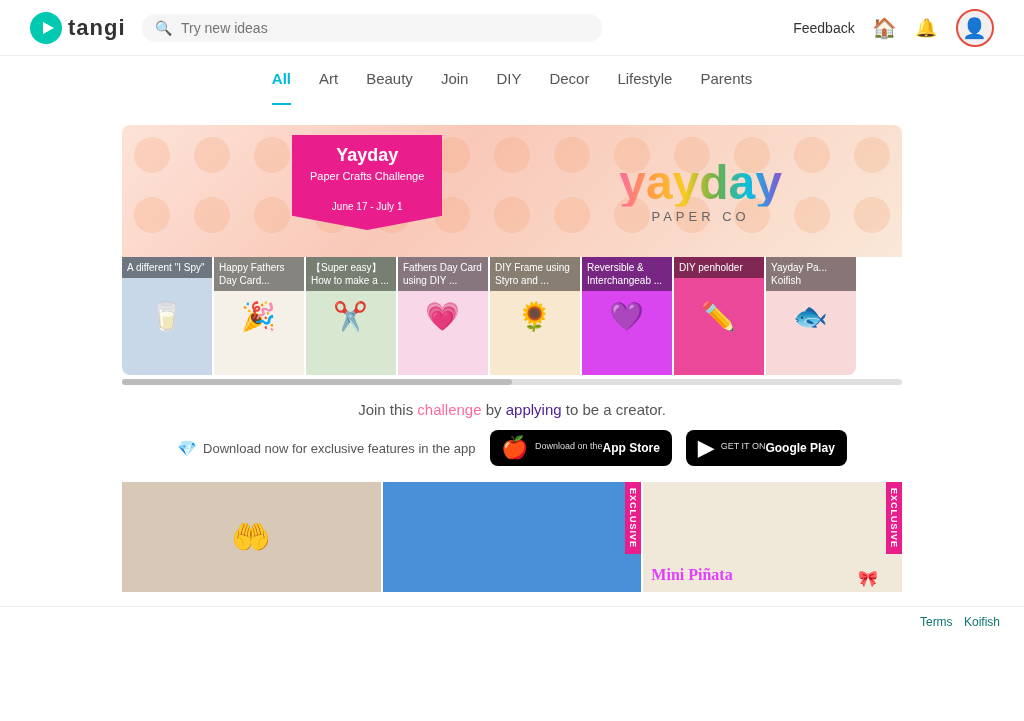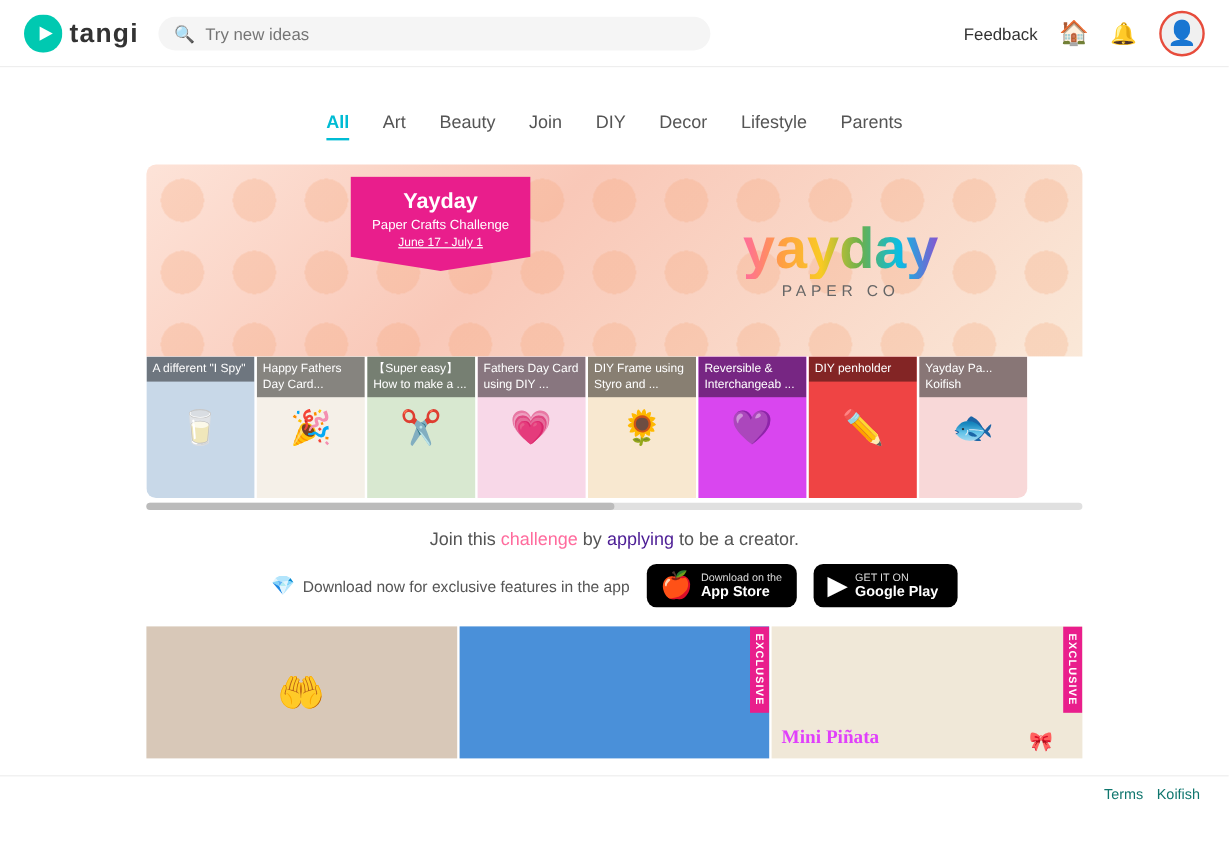--- a/index.html
+++ b/index.html
@@ -2,21 +2,21 @@
 <html><head>
   <meta charset="utf-8">
   <style>
     * { box-sizing: border-box; margin: 0; padding: 0; }
     body { font-family: Arial, sans-serif; background: #fff; color: #333; overflow-x: hidden; }
 
     
     .header {
       display: flex;
       align-items: center;
-      padding: 0 20px;
+      padding: 0 30px;
       height: 56px;
       border-bottom: 1px solid #eee;
       position: relative;
       z-index: 10;
       background: #fff;
     }
     .logo {
       display: flex;
       align-items: center;
       gap: 6px;
@@ -96,39 +96,38 @@
       display: flex;
       justify-content: center;
       gap: 28px;
       padding: 14px 0 10px;
       background: #fff;
     }
     .nav-item {
       font-size: 15px;
       color: #555;
       cursor: pointer;
-      padding-bottom: 4px;
+      padding-bottom: 16px;
       text-decoration: none;
-      margin-top: 24px;
     }
     .nav-item.active {
       color: #00bcd4;
       border-bottom: 2.5px solid #00bcd4;
       font-weight: 600;
     }
 
     
     .challenge-section {
       max-width: 780px;
       margin: 10px auto 0;
       position: relative;
     }
     .challenge-banner {
       width: 100%;
-      height: 160px;
+      height: 132px;
       background: linear-gradient(135deg, #fde3d8 0%, #f9c8b8 40%, #fae8d8 100%);
       border-radius: 8px 8px 0 0;
       position: relative;
       overflow: hidden;
       display: flex;
       align-items: center;
     }
     .challenge-banner-dots {
       position: absolute;
       inset: 0;
@@ -152,22 +151,21 @@
       font-weight: bold;
       line-height: 1.2;
     }
     .challenge-badge-sub {
       font-size: 11px;
       margin-top: 2px;
       line-height: 1.3;
     }
     .challenge-badge-date {
       font-size: 10px;
-      margin-top: 2px;
-      text-decoration: underline;
+      margin-top: 18px;
     }
     .yayday-logo-area {
       position: absolute;
       right: 120px;
       top: 50%;
       transform: translateY(-50%);
       text-align: center;
     }
     .yayday-logo-text {
       font-size: 48px;
@@ -227,21 +225,21 @@
       font-size: 28px;
     }
     
     .thumb-1 { background: #c8d8e8; }
     .thumb-2 { background: #f5f0e8; }
     .thumb-3 { background: #d8e8d0; }
     .thumb-4 { background: #f8d8e8; }
     .thumb-5 { background: #f8e8d0; }
     .thumb-6 { background: #e8d8f8; }
     .thumb-7 { background: #d946ef; }
-    .thumb-8 { background: #ef4444; }
+    .thumb-8 { background: #ec4899; }
     .thumb-9 { background: #f8d8d8; }
 
     
     .scroll-track {
       width: 100%;
       max-width: 780px;
       margin: 0 auto;
       height: 6px;
       background: #e0e0e0;
       border-radius: 3px;
@@ -289,21 +287,21 @@
       color: #fff;
       border-radius: 8px;
       padding: 5px 12px;
       display: flex;
       align-items: center;
       gap: 6px;
       cursor: pointer;
       min-width: 120px;
     }
     .app-badge-icon { font-size: 22px; }
-    .app-badge-text { display: flex; flex-direction: column; }
+    .app-badge-text { display: flex; }
     .app-badge-sub { font-size: 9px; color: #ddd; }
     .app-badge-name { font-size: 12px; font-weight: bold; }
 
     
     .content-grid {
       display: flex;
       gap: 0;
       max-width: 780px;
       margin: 0 auto;
       padding: 0 0 10px;

